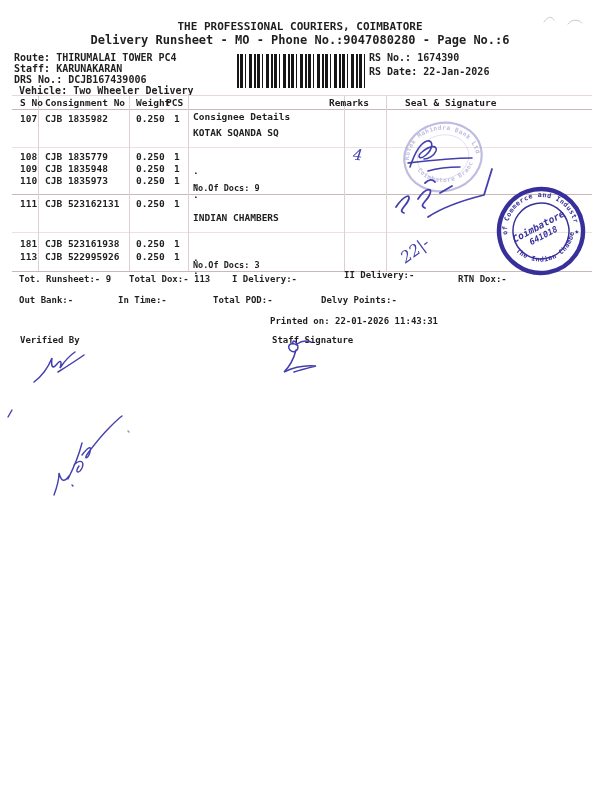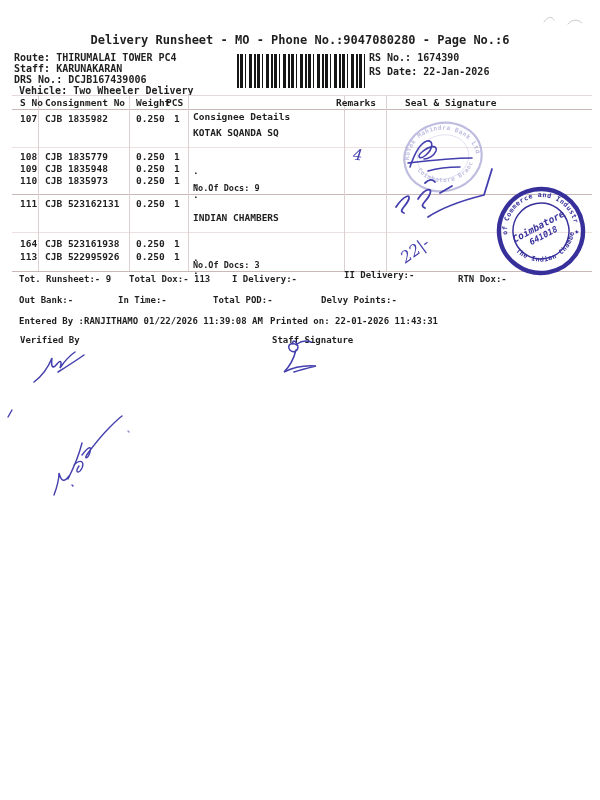--- a/index.html
+++ b/index.html
@@ -20,20 +20,21 @@
   .ink{color:#443fae;}
   .hand4{position:absolute;left:353px;top:146px;font-family:"DejaVu Serif",serif;font-style:italic;
          font-size:15px;transform:rotate(6deg);}
   svg{position:absolute;overflow:visible;}
 </style>
 </head>
 <body>
 
 <div class="page">
 
+  <div class="t fs11 center" style="top:21px">THE PROFESSIONAL COURIERS, COIMBATORE</div>
   <div class="t fs12 center" style="top:34px">Delivery Runsheet - MO - Phone No.:9047080280 - Page No.:6</div>
 
   <div class="t fs95" style="left:14px;top:52px">Route: THIRUMALAI TOWER PC4</div>
   <div class="t fs95" style="left:14px;top:63px">Staff: KARUNAKARAN</div>
   <div class="t fs95" style="left:14px;top:74px">DRS No.: DCJB167439006</div>
   <div class="t fs95" style="left:19px;top:85px">Vehicle: Two Wheeler Delivery</div>
 
   <div class="barcode"></div>
 
   <div class="t fs95" style="left:369px;top:52px">RS No.: 1674390</div>
@@ -50,21 +51,21 @@
   <div class="vline" style="left:188px"></div>
   <div class="vline" style="left:344px"></div>
   <div class="vline" style="left:386px"></div>
 
   <div class="row" style="top:97px">
     <span class="c-sno">S No</span>
     <span class="c-con">Consignment No</span>
     <span class="c-wt">Weight</span>
     <span style="left:166px">PCS</span>
     <span class="c-name">Consignee Details</span>
-    <span style="left:336px">Remarks</span>
+    <span style="left:329px">Remarks</span>
     <span style="left:405px">Seal &amp; Signature</span>
   </div>
 
   <div class="row" style="top:113px">
     <span class="c-sno">107</span>
     <span class="c-con">CJB 1835982</span>
     <span class="c-wt">0.250</span>
     <span class="c-pcs">1</span>
     <span class="c-name">KOTAK SQANDA SQ</span>
   </div>
@@ -92,21 +93,21 @@
   <div class="t fs85" style="left:193px;top:184px">No.Of Docs: 9</div>
 
   <div class="row" style="top:198px">
     <span class="c-sno">111</span>
     <span class="c-con">CJB 523162131</span>
     <span class="c-wt">0.250</span>
     <span class="c-pcs">1</span>
     <span class="c-name">INDIAN CHAMBERS</span>
   </div>
   <div class="row" style="top:238px">
-    <span class="c-sno">164</span>
+    <span class="c-sno">181</span>
     <span class="c-con">CJB 523161938</span>
     <span class="c-wt">0.250</span>
     <span class="c-pcs">1</span>
     <span class="c-name">.</span>
   </div>
   <div class="row" style="top:251px">
     <span class="c-sno">113</span>
     <span class="c-con">CJB 522995926</span>
     <span class="c-wt">0.250</span>
     <span class="c-pcs">1</span>
@@ -120,21 +121,20 @@
   <div class="t fs9" style="left:129px;top:275px">Total Dox:- 113</div>
   <div class="t fs9" style="left:232px;top:275px">I Delivery:-</div>
   <div class="t fs9" style="left:344px;top:271px">II Delivery:-</div>
   <div class="t fs9" style="left:458px;top:275px">RTN Dox:-</div>
 
   <div class="t fs9" style="left:19px;top:296px">Out Bank:-</div>
   <div class="t fs9" style="left:118px;top:296px">In Time:-</div>
   <div class="t fs9" style="left:213px;top:296px">Total POD:-</div>
   <div class="t fs9" style="left:321px;top:296px">Delvy Points:-</div>
 
-  <div class="t fs9" style="left:19px;top:317px">Entered By :RANJITHAMO 01/22/2026 11:39:08 AM</div>
   <div class="t fs9" style="left:270px;top:317px">Printed on: 22-01-2026 11:43:31</div>
 
   <div class="t fs9" style="left:20px;top:336px">Verified By</div>
   <div class="t fs9" style="left:272px;top:336px">Staff Signature</div>
 
   <svg style="left:538px;top:8px" width="52" height="22" viewBox="0 0 52 22">
     <g fill="none" stroke="#c6c3c3" stroke-width="0.9" stroke-linecap="round">
       <path d="M 6 14 C 10 8, 14 8, 16 12"></path>
       <path d="M 30 16 C 34 11, 40 11, 44 15"></path>
     </g>

